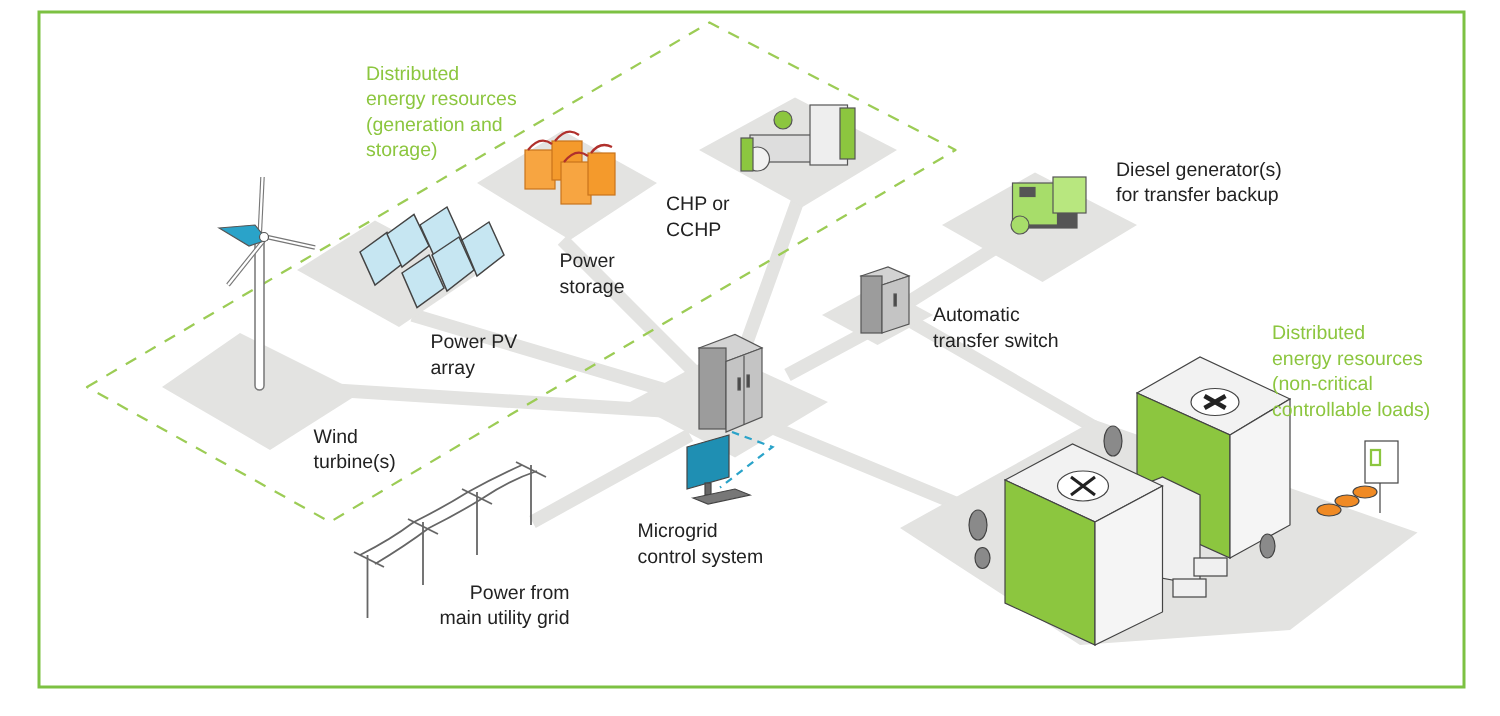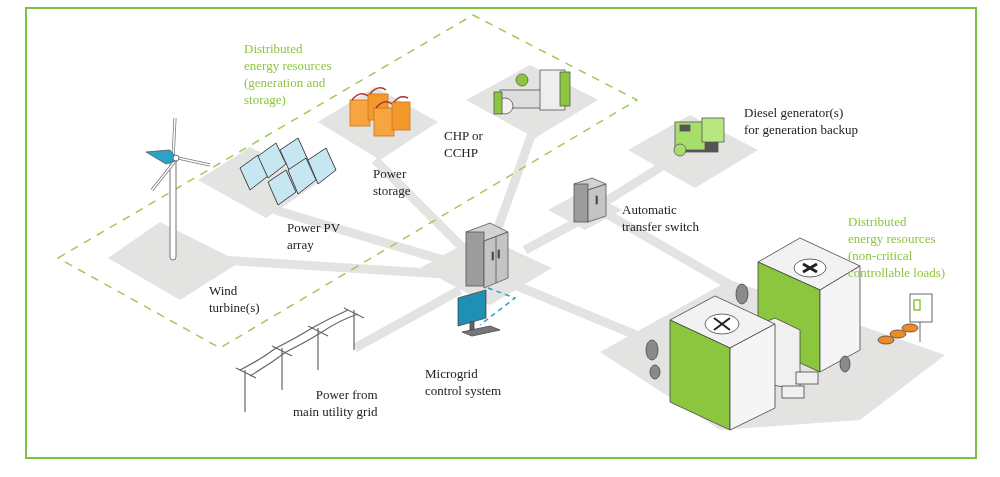--- a/index.html
+++ b/index.html
@@ -1,19 +1,19 @@
 <!DOCTYPE html>
 <html><head>
 <meta charset="utf-8">
 <style>
   html, body { margin: 0; padding: 0; background: #ffffff; }
   body { width: 1000px; height: 477px; position: relative; overflow: hidden; font-family: "Liberation Sans", sans-serif; }
   #frame { position: absolute; left: 25px; top: 7px; width: 952px; height: 452px; border: 2px solid #7cc142; box-sizing: border-box; }
   svg#art { position: absolute; left: 0; top: 0; }
-  .lbl { position: absolute; font-size: 13px; line-height: 17px; color: #222; white-space: pre; font-family: Liberation Serif, serif; }
+  .lbl { position: absolute; font-size: 13px; line-height: 17px; color: #222; white-space: pre; }
   .lbl.green { color: #8cc63f; }
 </style>
 </head>
 <body>
 
 <div id="frame"></div>
 
 <svg id="art" width="1000" height="477" viewBox="0 0 1000 477">
 
   <g stroke="#e3e3e1" stroke-width="9" fill="none" stroke-linecap="butt">
@@ -156,31 +156,31 @@
     <rect x="910" y="294" width="22" height="28" fill="#fff" stroke="#444"></rect>
     <rect x="914" y="300" width="6" height="10" fill="none" stroke="#8cc63f" stroke-width="1.5"></rect>
   </g>
 </svg>
 
 <div class="lbl green" style="left:244px;top:40px;">Distributed
 energy resources
 (generation and
 storage)</div>
 <div class="lbl" style="left:744px;top:104px;">Diesel generator(s)
-for generation backup</div>
+for transfer backup</div>
 <div class="lbl" style="left:444px;top:127px;">CHP or
 CCHP</div>
 <div class="lbl" style="left:373px;top:165px;">Power
 storage</div>
 <div class="lbl" style="left:287px;top:219px;">Power PV
 array</div>
 <div class="lbl" style="left:622px;top:201px;">Automatic
 transfer switch</div>
 <div class="lbl green" style="left:848px;top:213px;">Distributed
 energy resources
 (non-critical
 controllable loads)</div>
 <div class="lbl" style="left:209px;top:282px;">Wind
 turbine(s)</div>
-<div class="lbl" style="left:425px;top:345px;margin-top:20px;">Microgrid
+<div class="lbl" style="left:425px;top:345px;">Microgrid
 control system</div>
 <div class="lbl" style="left:293px;top:386px;text-align:right;">Power from
 main utility grid</div>
 
 </body></html>

